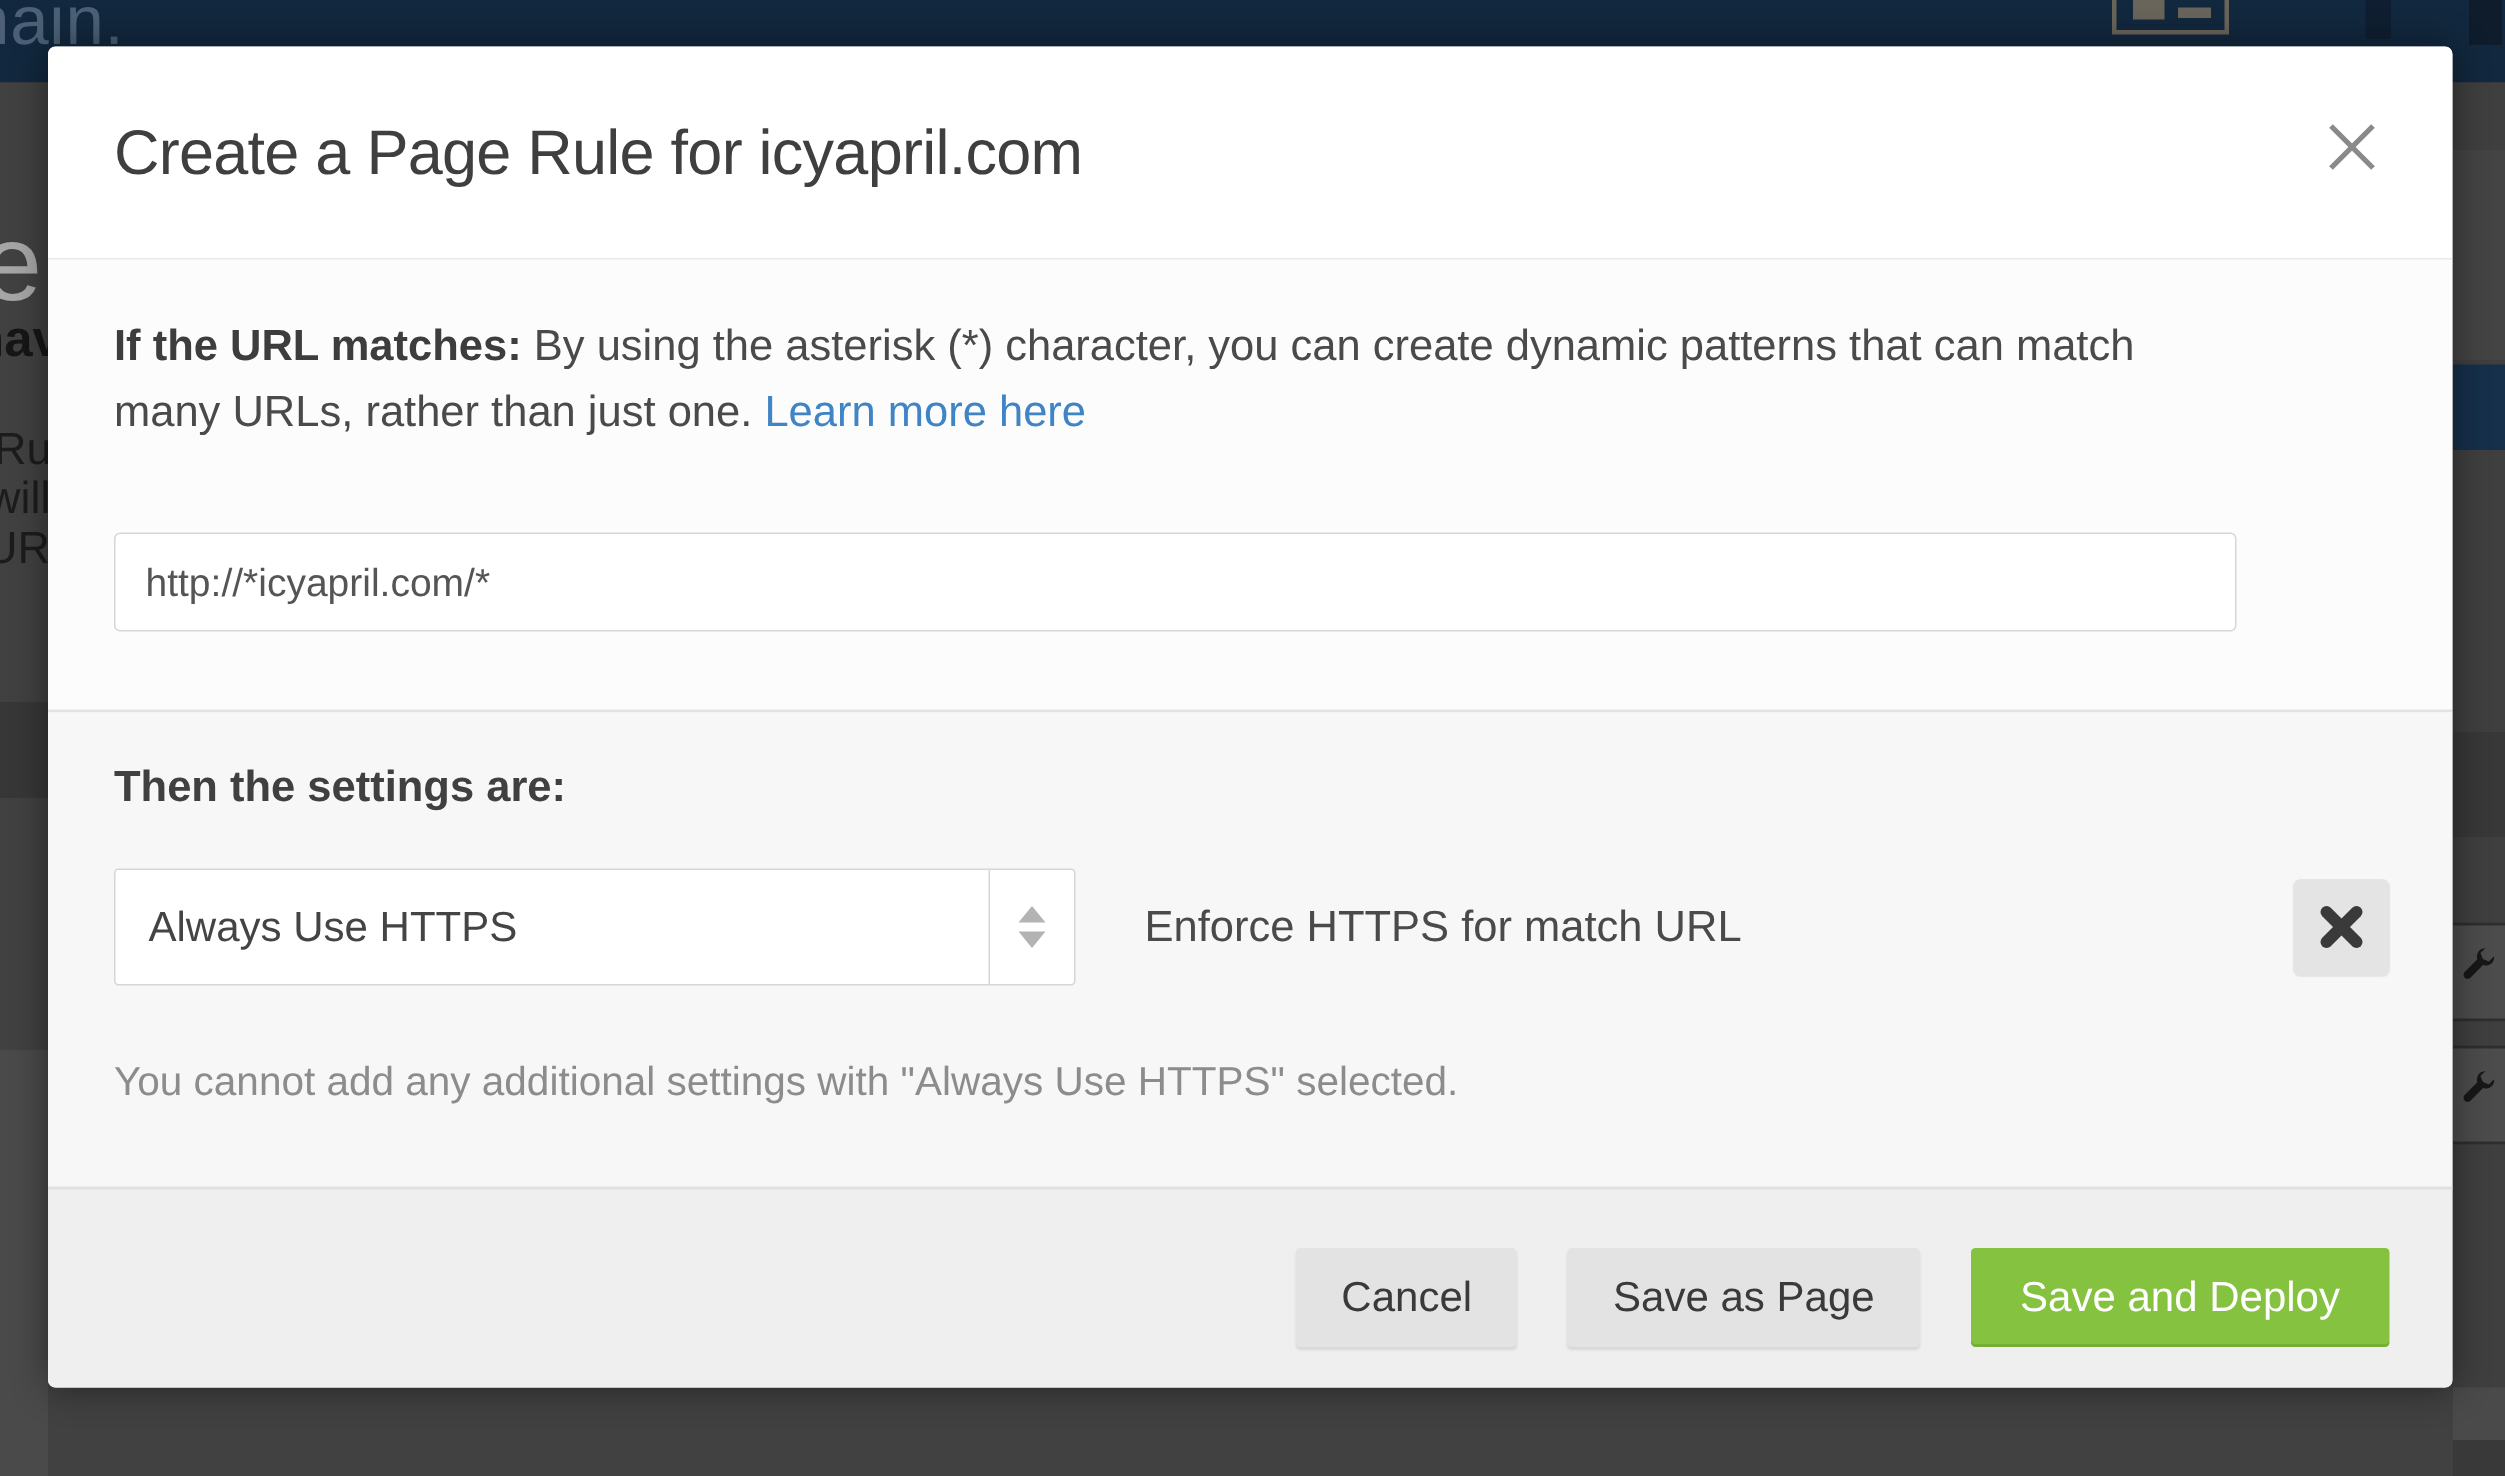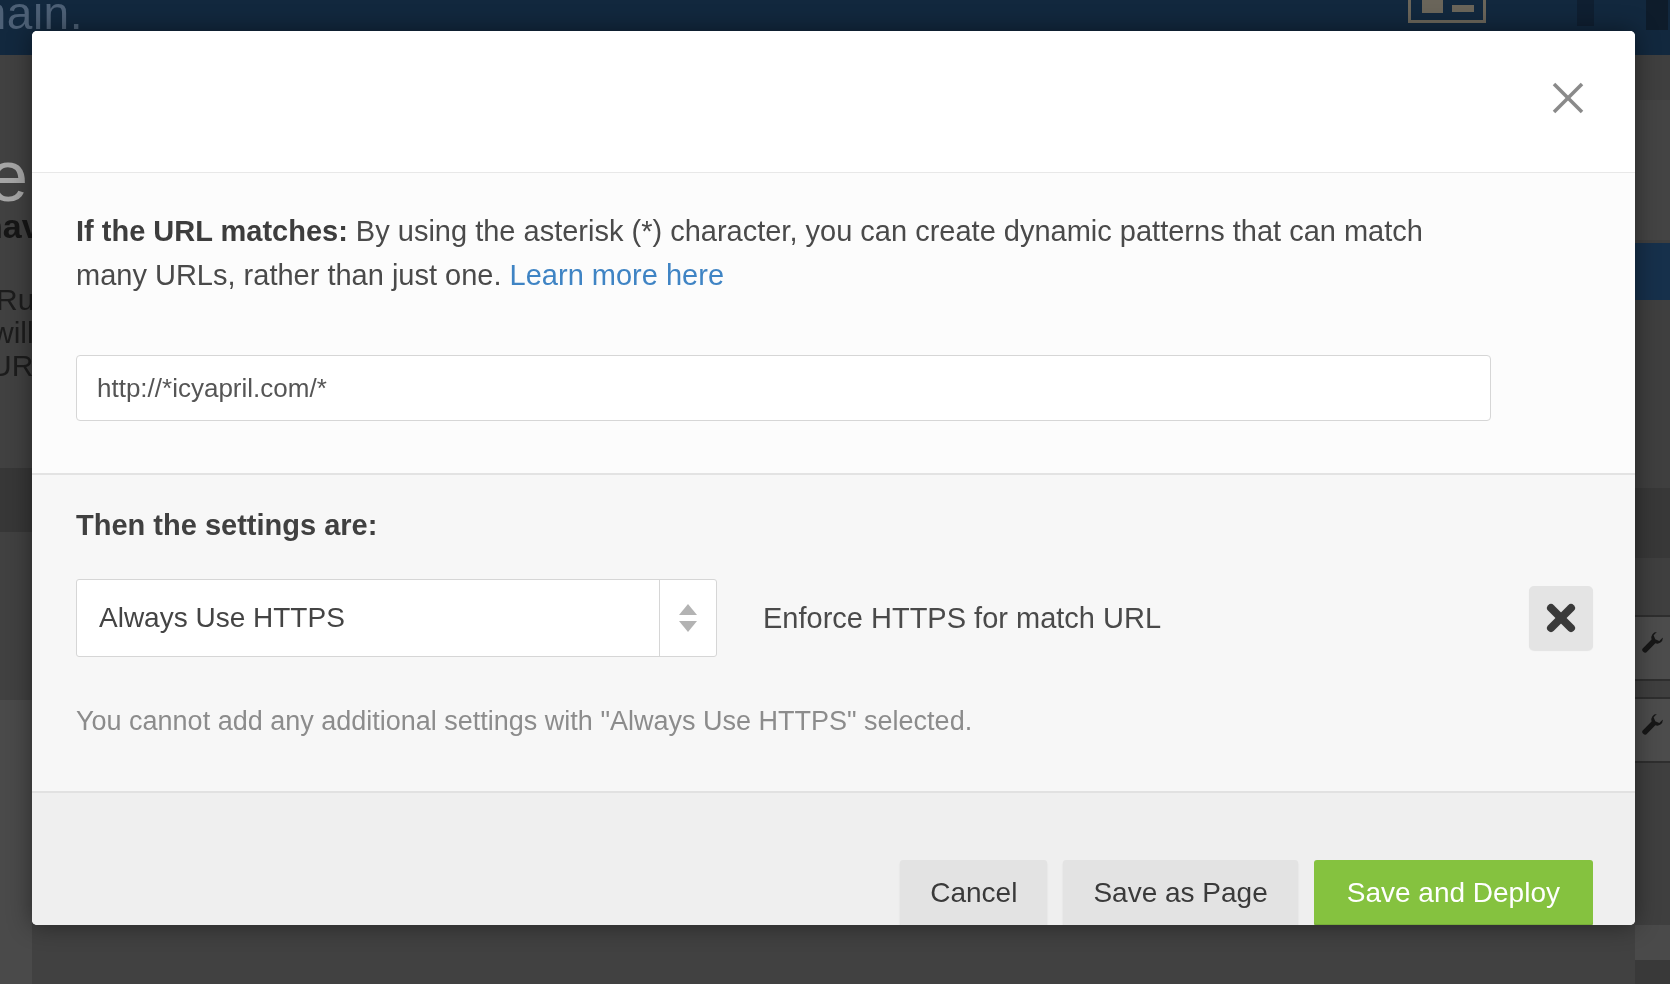--- a/index.html
+++ b/index.html
@@ -85,22 +85,22 @@
   .m-row-spacer { flex:1; }
   .m-remove-btn {
     width:64px; height:64px; background:#e4e4e4; border:none; border-radius:5px;
     display:flex; align-items:center; justify-content:center; cursor:pointer;
     box-shadow:0 1px 1px rgba(0,0,0,0.08);
   }
   .m-note { margin-top:56px; font-size:27px; color:#8c8c8c; }
 
   .m-footer {
     height:135px; background:#efefef; border-top:2px solid #e1e1e1;
-    display:flex; align-items:flex-end; justify-content:flex-end;
-    padding-right:42px; padding-top:10px; gap:16px;
+    display:flex; align-items:center; justify-content:flex-end;
+    padding-right:42px; padding-top:10px; gap:34px;
   }
   .btn {
     height:66px; border:none; border-radius:3px; font-family:inherit;
     font-size:28px; cursor:pointer;
   }
   .btn-gray { background:#e3e3e3; color:#3a3a3a; padding:0 30px; box-shadow:0 2px 2px rgba(0,0,0,0.10); }
   .btn-green { background:#85c23f; color:#ffffff; padding:0 33px; box-shadow:inset 0 -2px 0 rgba(0,0,0,0.10); }
 </style>
 </head>
 <body>
@@ -141,20 +141,21 @@
   </div>
   <div class="bgr-bottom1"></div>
   <div class="bgr-bottom2"></div>
 </div>
 
 <div class="bg-bottom"></div>
 
 <div class="modal">
 
   <div class="m-header">
+    <span class="m-title">Create a Page Rule for icyapril.com</span>
     <div class="m-close">
       <svg width="34" height="34" viewBox="0 0 34 34">
         <line x1="3" y1="3" x2="31" y2="31" stroke="#8a8a8a" stroke-width="3.5"></line>
         <line x1="31" y1="3" x2="3" y2="31" stroke="#8a8a8a" stroke-width="3.5"></line>
       </svg>
     </div>
   </div>
 
   <div class="m-section1">
     <div class="m-lead">

